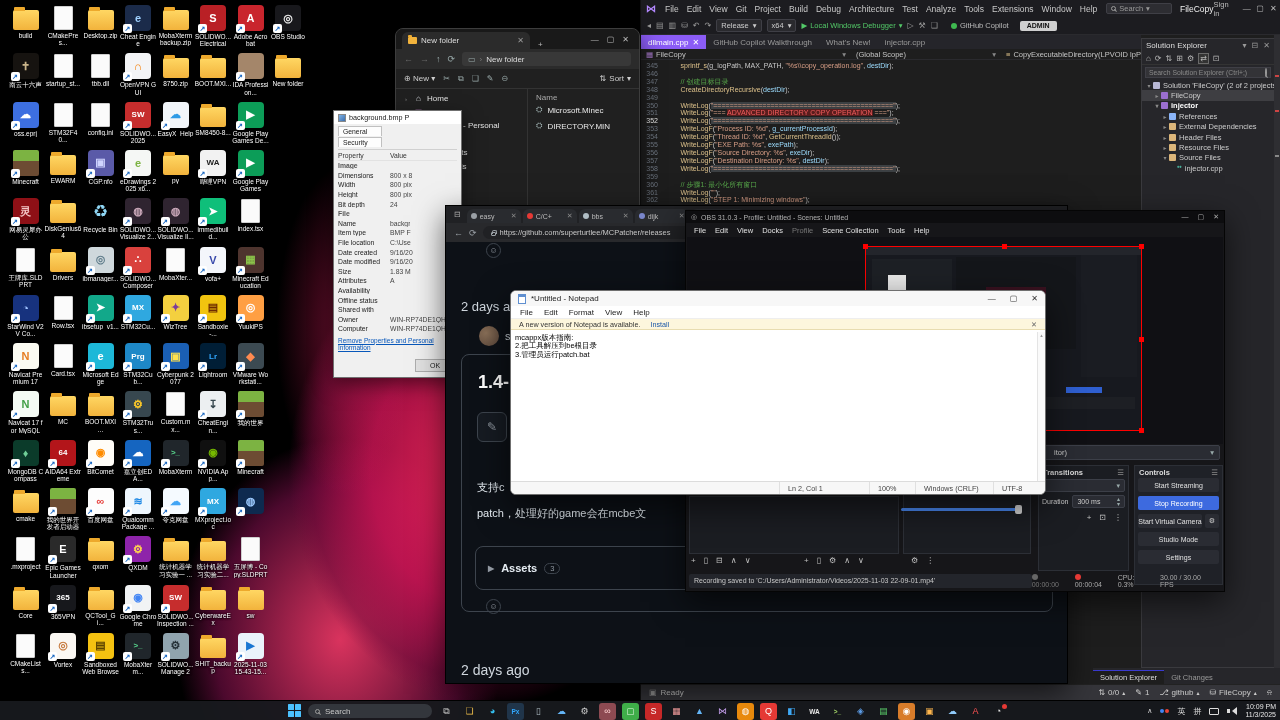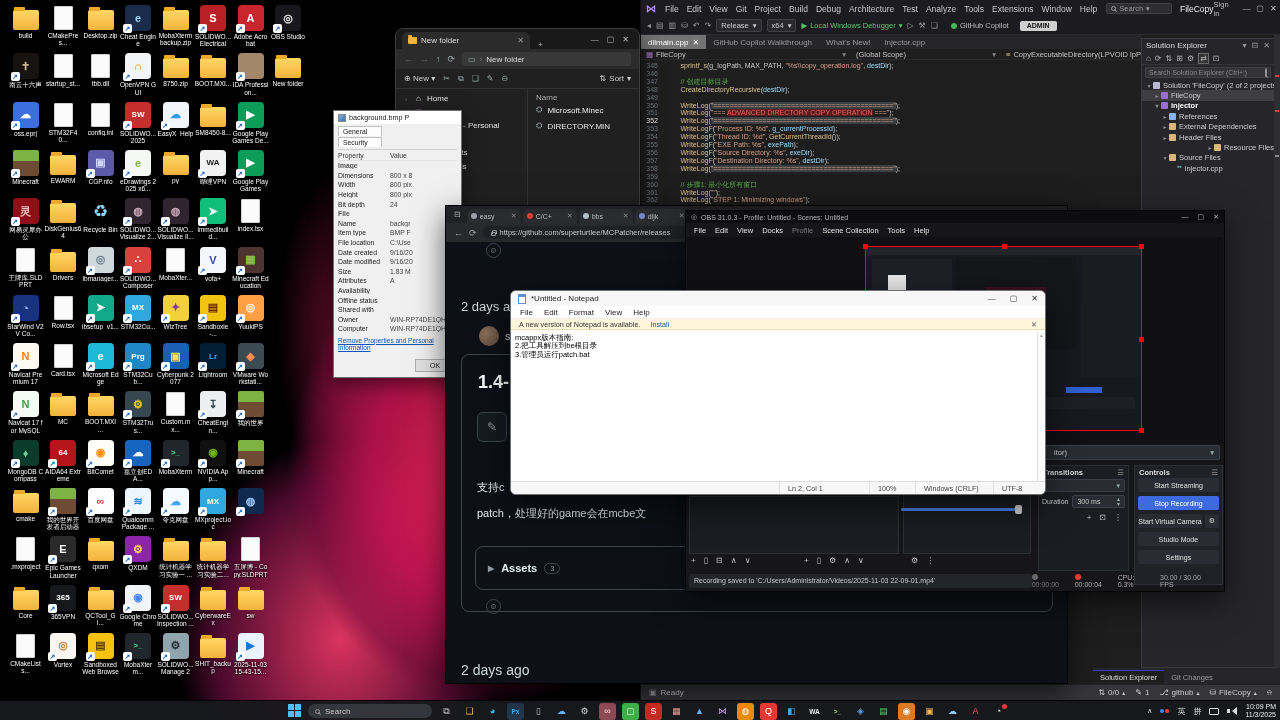--- a/index.html
+++ b/index.html
@@ -42,21 +42,21 @@
   .tgly{color:#9a9a9a;font-size:8px;}
   .combo{background:#2a2a2e;border:1px solid #3f3f46;border-radius:2px;font-size:7.5px;color:#ccc;padding:1px 4px;display:flex;gap:4px;align-items:center;}
   .runbtn{color:#53c968;font-size:7.5px;display:flex;gap:3px;align-items:center;}
   .admin-chip{background:#cfcfcf;color:#111;font-size:7px;font-weight:bold;padding:1.5px 7px;border-radius:2px;margin-left:6px;}
   .copilot{display:flex;align-items:center;gap:3px;font-size:7.5px;color:#bbb;margin-left:8px;}
   .cop-dot{width:6px;height:6px;border-radius:50%;background:#3fb950;}
   .vs-body{position:relative;height:665px;}
   .ed-col{position:absolute;left:0;top:0;width:500px;bottom:0;}
   .vs-tabs{height:14px;background:#25252a;display:flex;font-size:8px;color:#9a9a9a;align-items:stretch;}
   .vtab{padding:0 7px;display:flex;align-items:center;gap:4px;}
-  .vtab.act{background:#737373;color:#fff;}
+  .vtab.act{background:#8b5cf6;color:#fff;}
   .crumbs{height:11px;background:#1e1e1e;border-bottom:1px solid #2a2a2e;display:flex;align-items:center;font-size:7.5px;color:#c5c5c5;}
   .crumb{display:flex;align-items:center;gap:3px;padding:0 5px;overflow:hidden;white-space:nowrap;}
   .code{font-family:"DejaVu Sans Mono",monospace;font-size:7px;line-height:7.9px;padding-top:2px;white-space:pre;}
   .cl .ln{display:inline-block;width:24px;text-align:right;padding-right:7px;color:#6e7681;}
   .cl.cur .ln{color:#e8e8e8;}
   .s-fn{color:#dcc08a;} .s-pl{color:#c8c8c8;} .s-str{color:#d69d85;}
   .s-hl{background:#3c4043;} .s-strr{color:#f25d5d;background:#5a1d1d;}
   .s-com{color:#57a64a;} .s-id{color:#9cdcfe;}
   .se-col{position:absolute;left:500px;width:134px;top:3px;bottom:32px;background:#26262a;border:1px solid #3a3a3e;font-size:7.5px;}
   .se-head{height:13px;display:flex;align-items:center;padding:0 4px;color:#ddd;font-size:8px;}
@@ -752,21 +752,21 @@
             <div class="srow" style="padding-left: 19px;">
               <span class="chev">▸</span>
               <span class="tic" style="background: rgb(220, 182, 122);"></span>
               <span>External Dependencies</span>
             </div>
             <div class="srow" style="padding-left: 19px;">
               <span class="chev">▸</span>
               <span class="tic" style="background: rgb(220, 182, 122);"></span>
               <span>Header Files</span>
             </div>
-            <div class="srow" style="padding-left: 19px; justify-content: flex-end;">
+            <div class="srow" style="padding-left: 19px;">
               <span class="chev">▸</span>
               <span class="tic" style="background: rgb(220, 182, 122);"></span>
               <span>Resource Files</span>
             </div>
             <div class="srow" style="padding-left: 19px;">
               <span class="chev">▾</span>
               <span class="tic" style="background: rgb(220, 182, 122);"></span>
               <span>Source Files</span>
             </div>
             <div class="srow" style="padding-left: 27px;">

